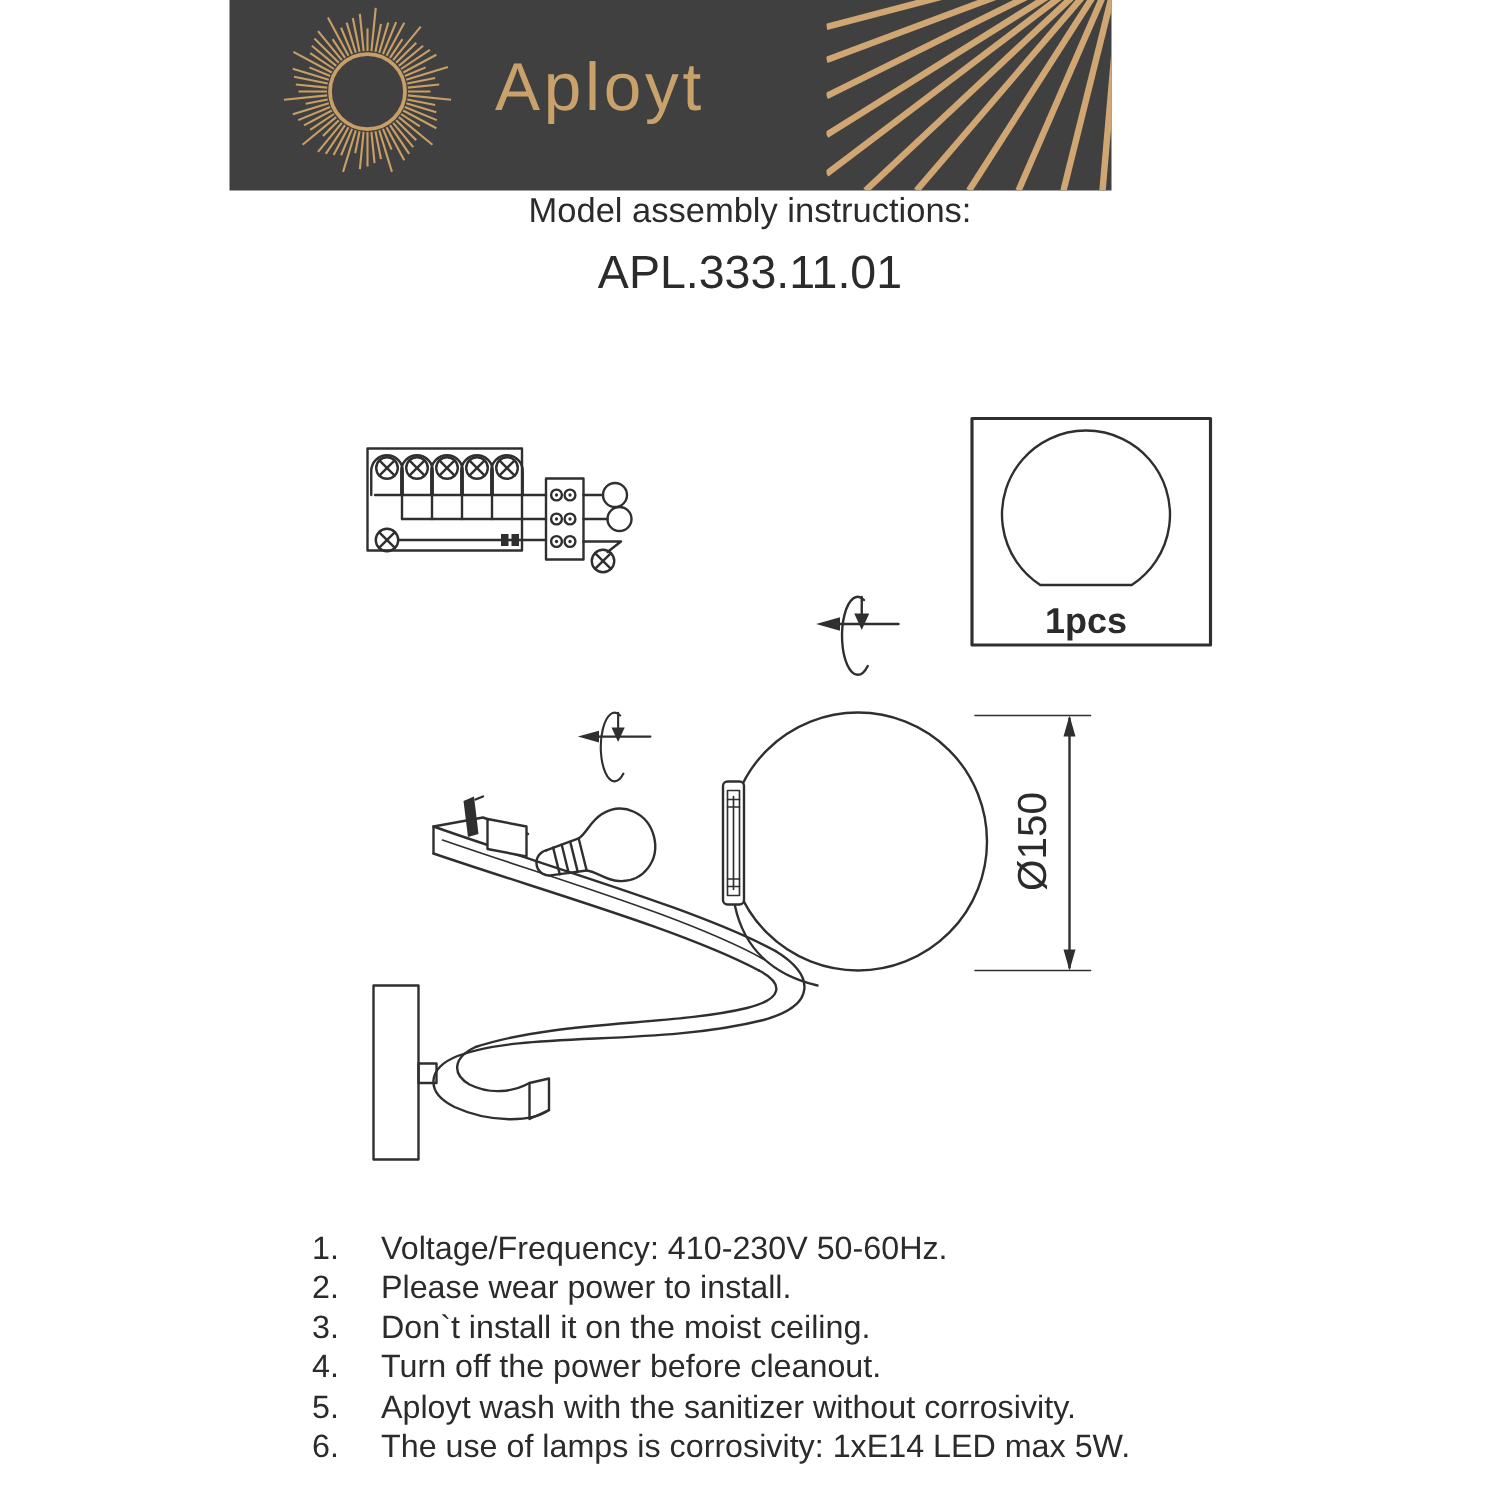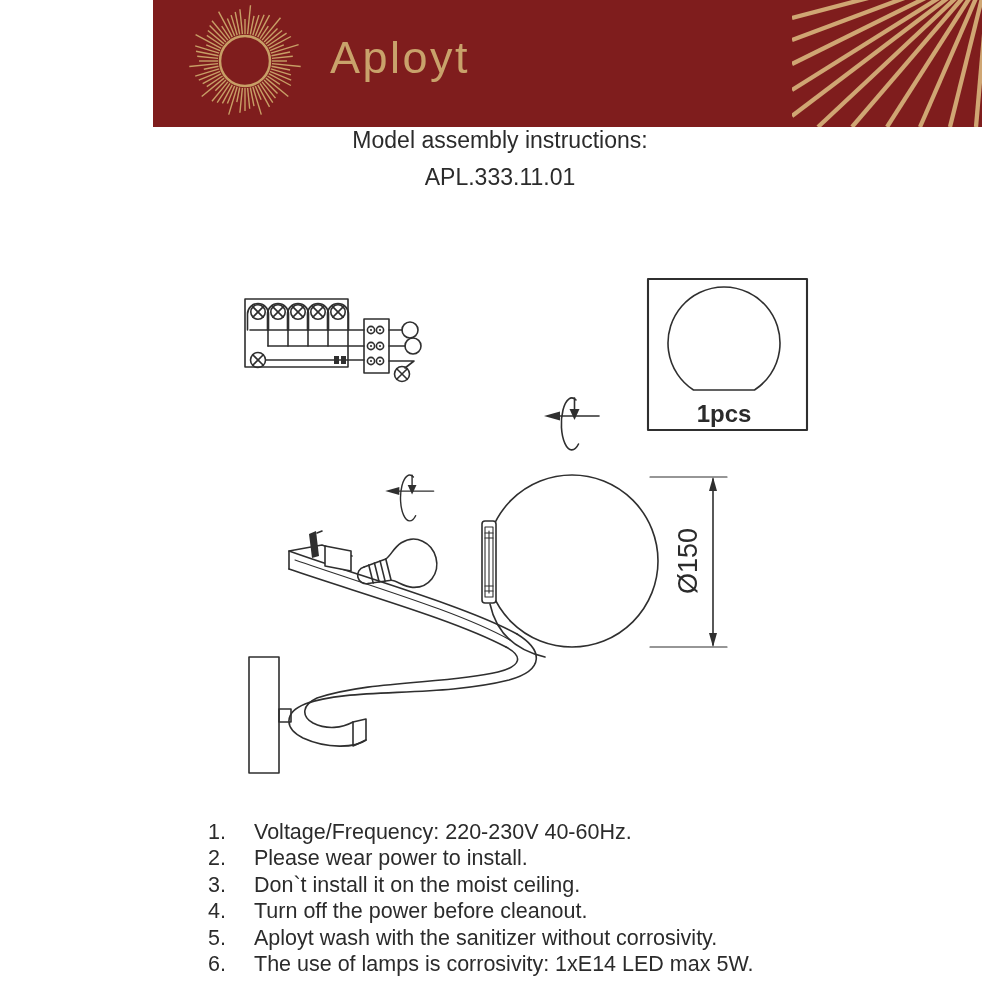--- a/index.html
+++ b/index.html
@@ -1,26 +1,26 @@
 <!DOCTYPE html>
 <html><head>
 <meta charset="utf-8">
 <style>
   html,body{margin:0;padding:0;background:#ffffff;}
   .page{position:relative;width:1000px;height:1000px;background:#ffffff;overflow:hidden;
         font-family:"Liberation Sans",sans-serif;color:#2b2b2b;}
   
-  .banner{position:absolute;left:153px;top:0;width:829px;height:127px;background:#7f1d1d;overflow:hidden;}
+  .banner{position:absolute;left:153px;top:0;width:588px;height:127px;background:#404040;overflow:hidden;}
   .sunburst{position:absolute;left:34px;top:3px;width:116px;height:116px;}
   .brand{position:absolute;left:177px;top:32px;font-size:45px;font-weight:300;letter-spacing:2.5px;
          color:#c9a26b;font-family:"Liberation Sans",sans-serif;}
   .corner-rays{position:absolute;right:0;top:0;width:190px;height:127px;}
   
   .title{position:absolute;left:150px;top:127px;width:700px;text-align:center;font-size:23px;}
-  .model{position:absolute;left:150px;top:164px;width:700px;text-align:center;font-size:23px;}
+  .model{position:absolute;left:150px;top:164px;width:700px;text-align:center;font-size:31px;}
   
   svg.main{position:absolute;left:150px;top:270px;width:700px;height:520px;}
   svg.main *{stroke:#2f2f2f;fill:none;stroke-width:1.6;stroke-linecap:round;stroke-linejoin:round;}
   svg.main .filled{fill:#2f2f2f;stroke:none;}
   svg.main .whitefill{fill:#ffffff;}
   svg.main .thin{stroke-width:1.1;}
   svg.main .thick{stroke-width:2.1;}
   svg.main text{fill:#2b2b2b;stroke:none;font-family:"Liberation Sans",sans-serif;}
   
   .list{position:absolute;left:208px;top:819px;width:650px;}
@@ -252,21 +252,21 @@
       <line x1="713" y1="479" x2="713" y2="645"></line>
       <polygon points="713,477 709,491 717,491" class="filled"></polygon>
       <polygon points="713,647 709,633 717,633" class="filled"></polygon>
       <text x="697" y="561" transform="rotate(-90 697 561)" text-anchor="middle" font-size="27">Ø150</text>
     </g>
   </svg>
 
   <div class="list">
     <div class="row">
       <span>1.</span>
-      <span>Voltage/Frequency: 220-230V 40-60Hz.</span>
+      <span>Voltage/Frequency: 410-230V 50-60Hz.</span>
     </div>
     <div class="row">
       <span>2.</span>
       <span>Please wear power to install.</span>
     </div>
     <div class="row">
       <span>3.</span>
       <span>Don`t install it on the moist ceiling.</span>
     </div>
     <div class="row">

